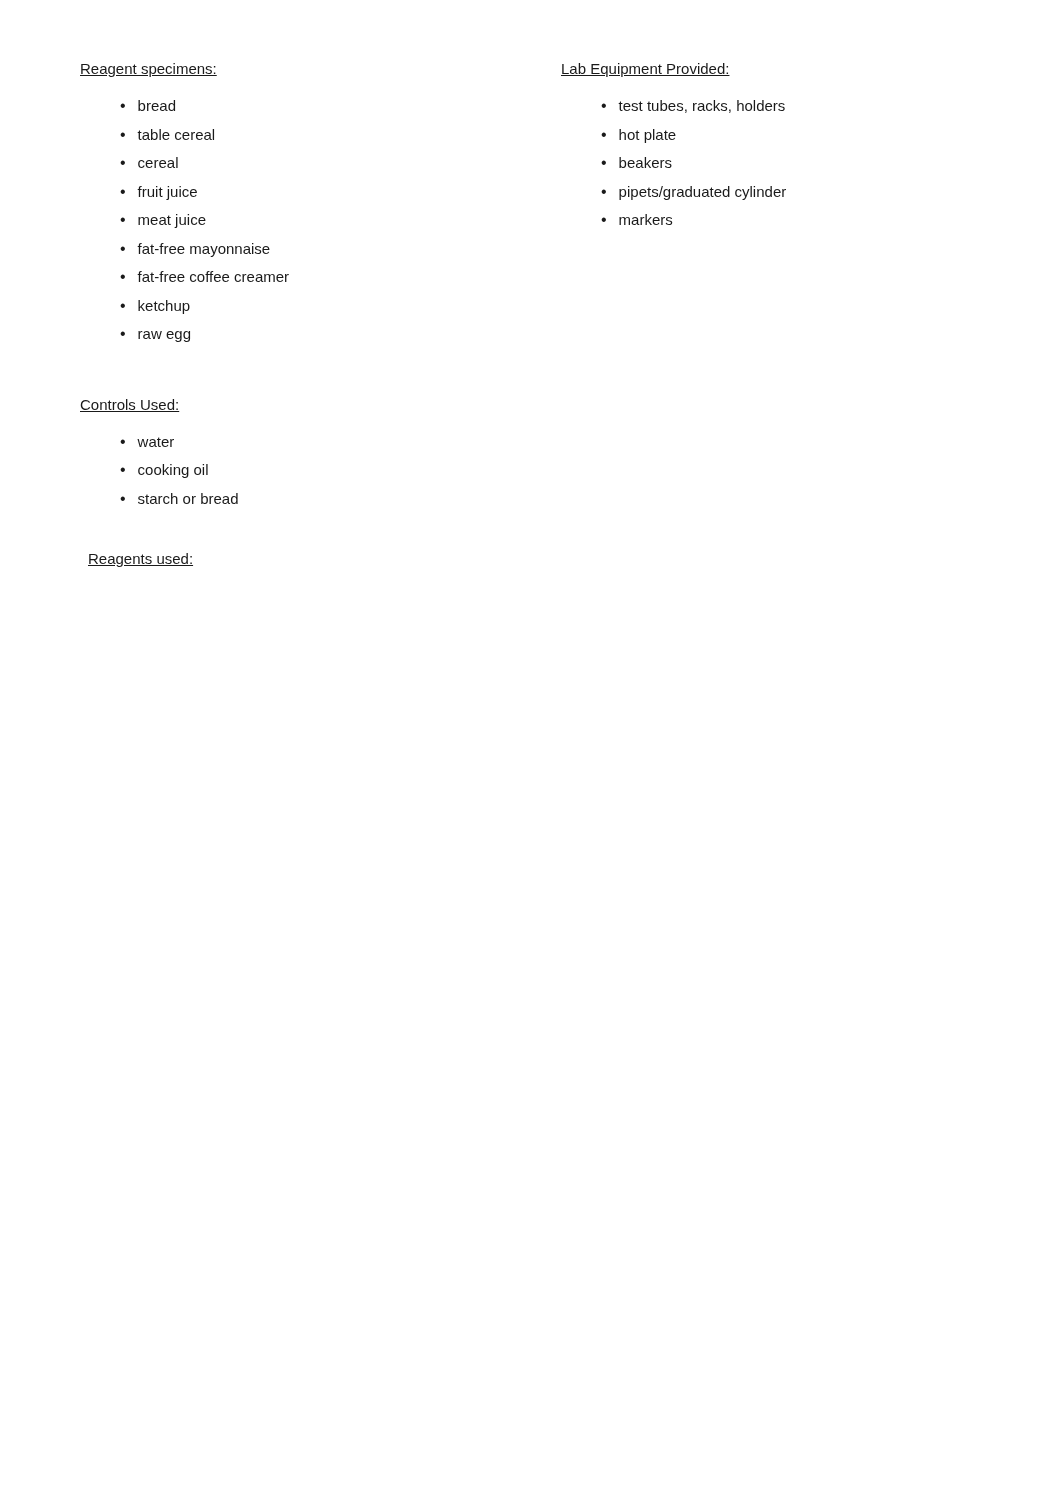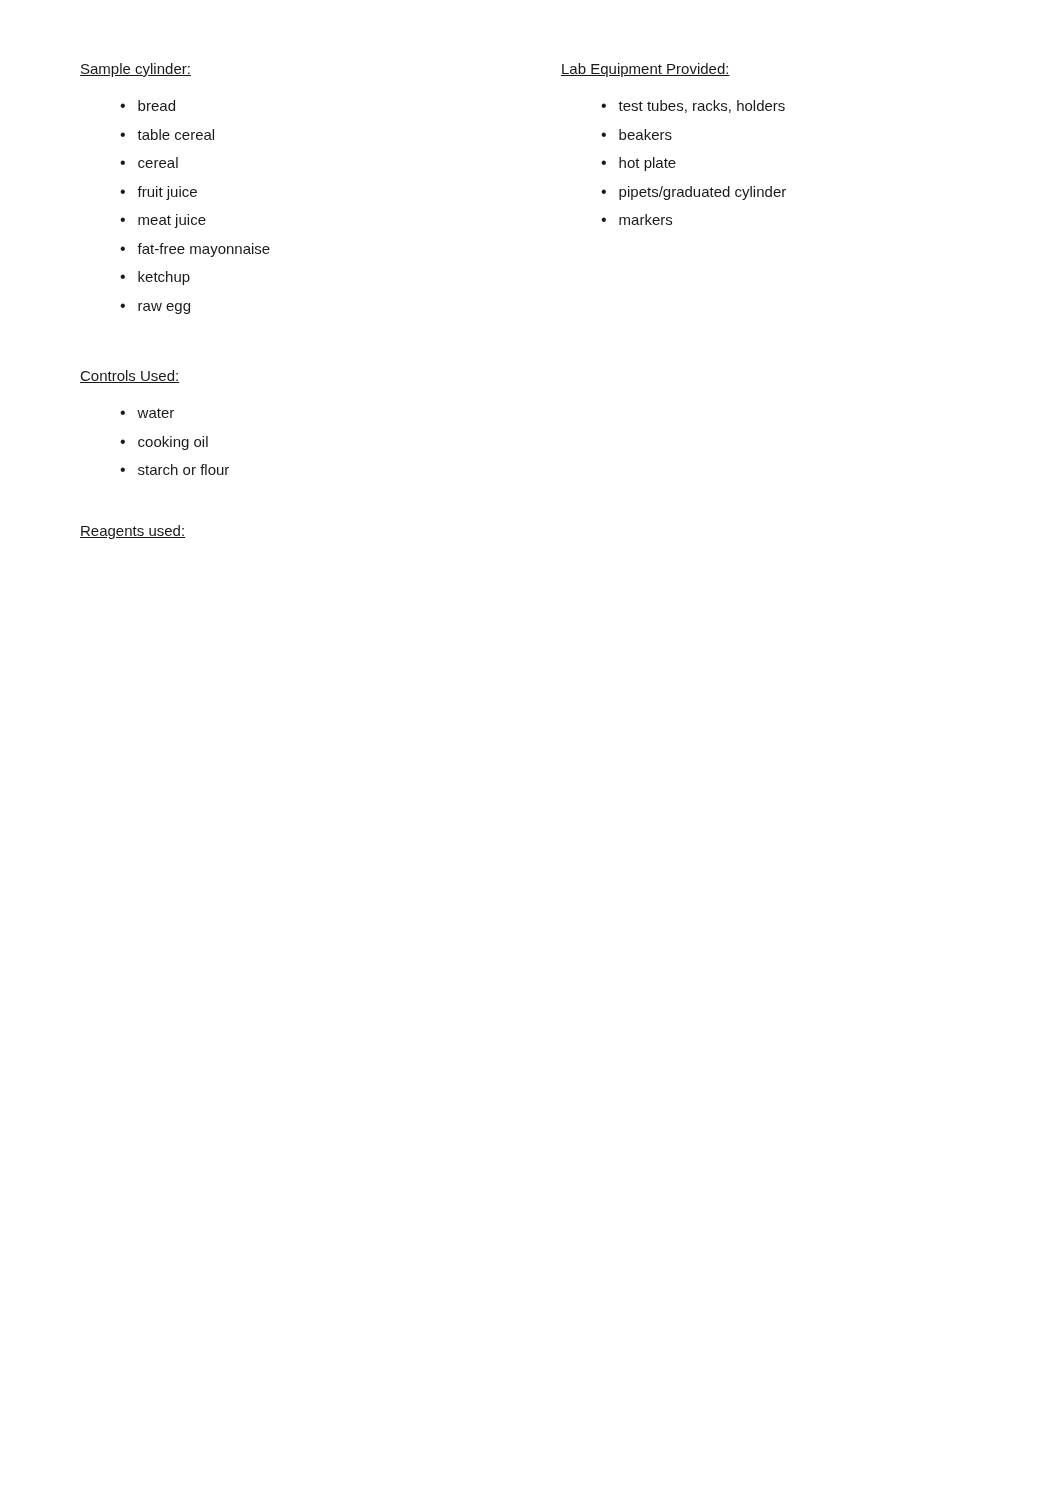--- a/index.html
+++ b/index.html
@@ -67,65 +67,67 @@
     .section-block {
       margin-bottom: 40px;
     }
 
     .top-section {
       margin-bottom: 50px;
     }
 
     .reagents-section {
       margin-top: 10px;
+      margin-left: 8px;
     }
   </style>
 </head>
 <body>
 
 <div class="page-content">
   <div class="left-column">
 
     <div class="section-block top-section">
-      <div class="section-heading">Sample cylinder:</div>
+      <div class="section-heading">Reagent specimens:</div>
       <ul class="bullet-list">
       <li>bread</li>
           <li>table cereal</li>
           <li>cereal</li>
           <li>fruit juice</li>
           <li>meat juice</li>
           <li>fat-free mayonnaise</li>
+          <li>fat-free coffee creamer</li>
           <li>ketchup</li>
           <li>raw egg</li>
         </ul>
     </div>
 
     <div class="section-block">
       <div class="section-heading">Controls Used:</div>
       <ul class="bullet-list">
       <li>water</li>
           <li>cooking oil</li>
-          <li>starch or flour</li>
+          <li>starch or bread</li>
         </ul>
     </div>
 
     <div class="reagents-section">
       <div class="section-heading">Reagents used:</div>
     </div>
 
   </div>
 
   <div class="right-column">
 
 
     <div class="section-block">
       <div class="section-heading">Lab Equipment Provided:</div>
       <ul class="bullet-list">
       <li>test tubes, racks, holders</li>
+          <li>hot plate</li>
           <li>beakers</li>
-          <li>hot plate</li>
           <li>pipets/graduated cylinder</li>
           <li>markers</li>
         </ul>
     </div>
 
   </div>
 </div>
 
 </body></html>

